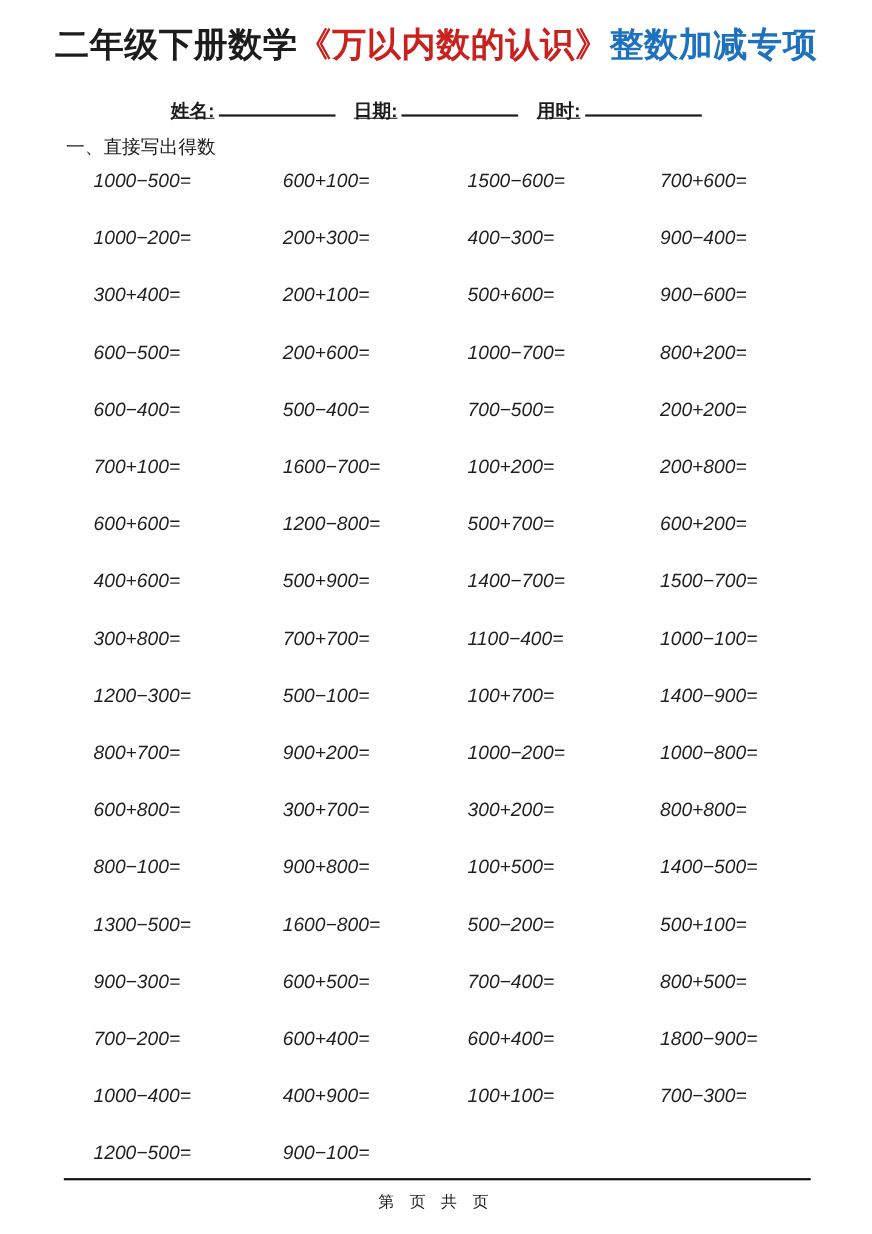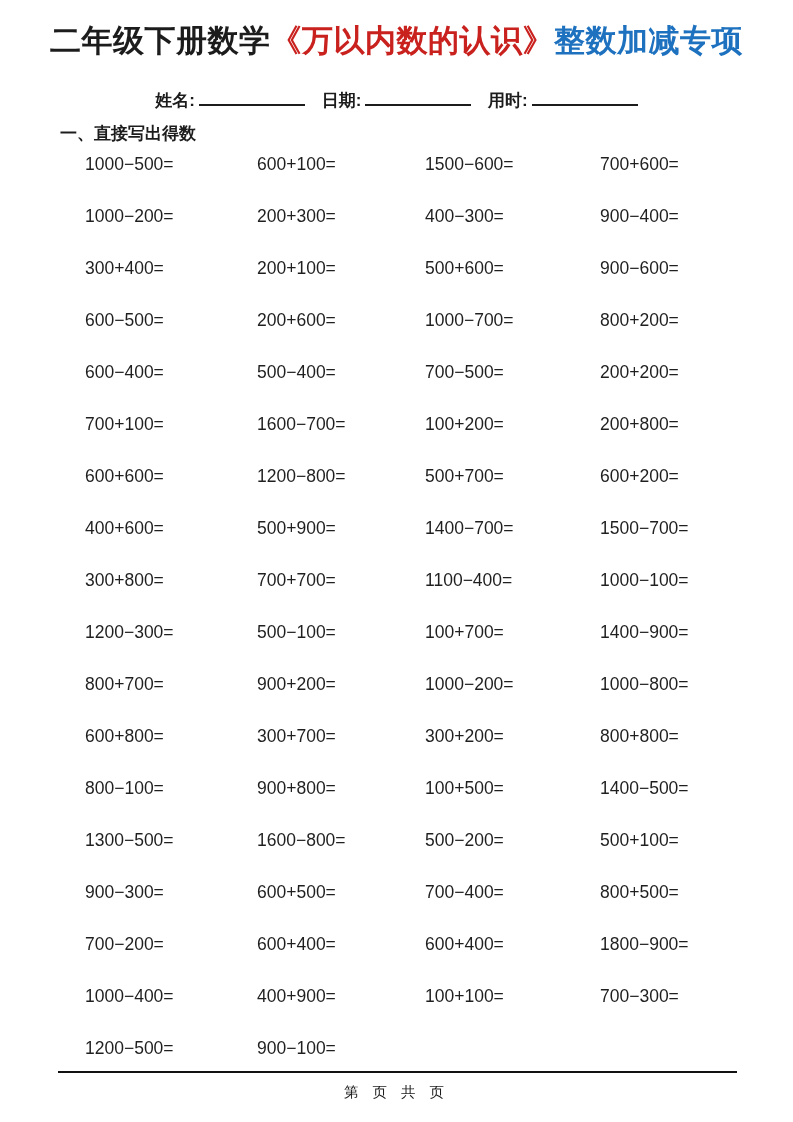--- a/index.html
+++ b/index.html
@@ -26,43 +26,44 @@
   .page-title .t-red  { color: var(--title-red, #c9211e); }
   .page-title .t-blue { color: var(--title-blue, #1d71bf); }
 
   .meta-line {
     margin-top: 27px;
     text-align: center;
     font-size: 17px;
     font-weight: bold;
     white-space: nowrap;
   }
-  .meta-line .label { margin-right: 4px; }
+  .meta-line .label { margin-right: 4px; text-decoration: underline; }
   .blank {
     display: inline-block;
     width: 106px;
     height: 15px;
     border-bottom: 2px solid #1c1c1c;
     margin-right: 12px;
     vertical-align: baseline;
   }
   .blank.last { margin-right: 0; }
 
   .section-title {
     margin: 10px 0 0 60px;
     font-size: 17px;
-    font-weight: bold;
+    font-weight: normal;
   }
 
   .problems-grid {
     margin-top: 9px;
     padding-left: 85px;
     padding-right: 20px;
     display: grid;
     grid-template-columns: 172px 168px 175px 1fr;
+    font-style: italic;
   }
   .problem {
     height: 52px;
     font-size: 17.5px;
     line-height: 20px;
     color: #1f1f1f;
     white-space: nowrap;
   }
 
   .footer-line {

